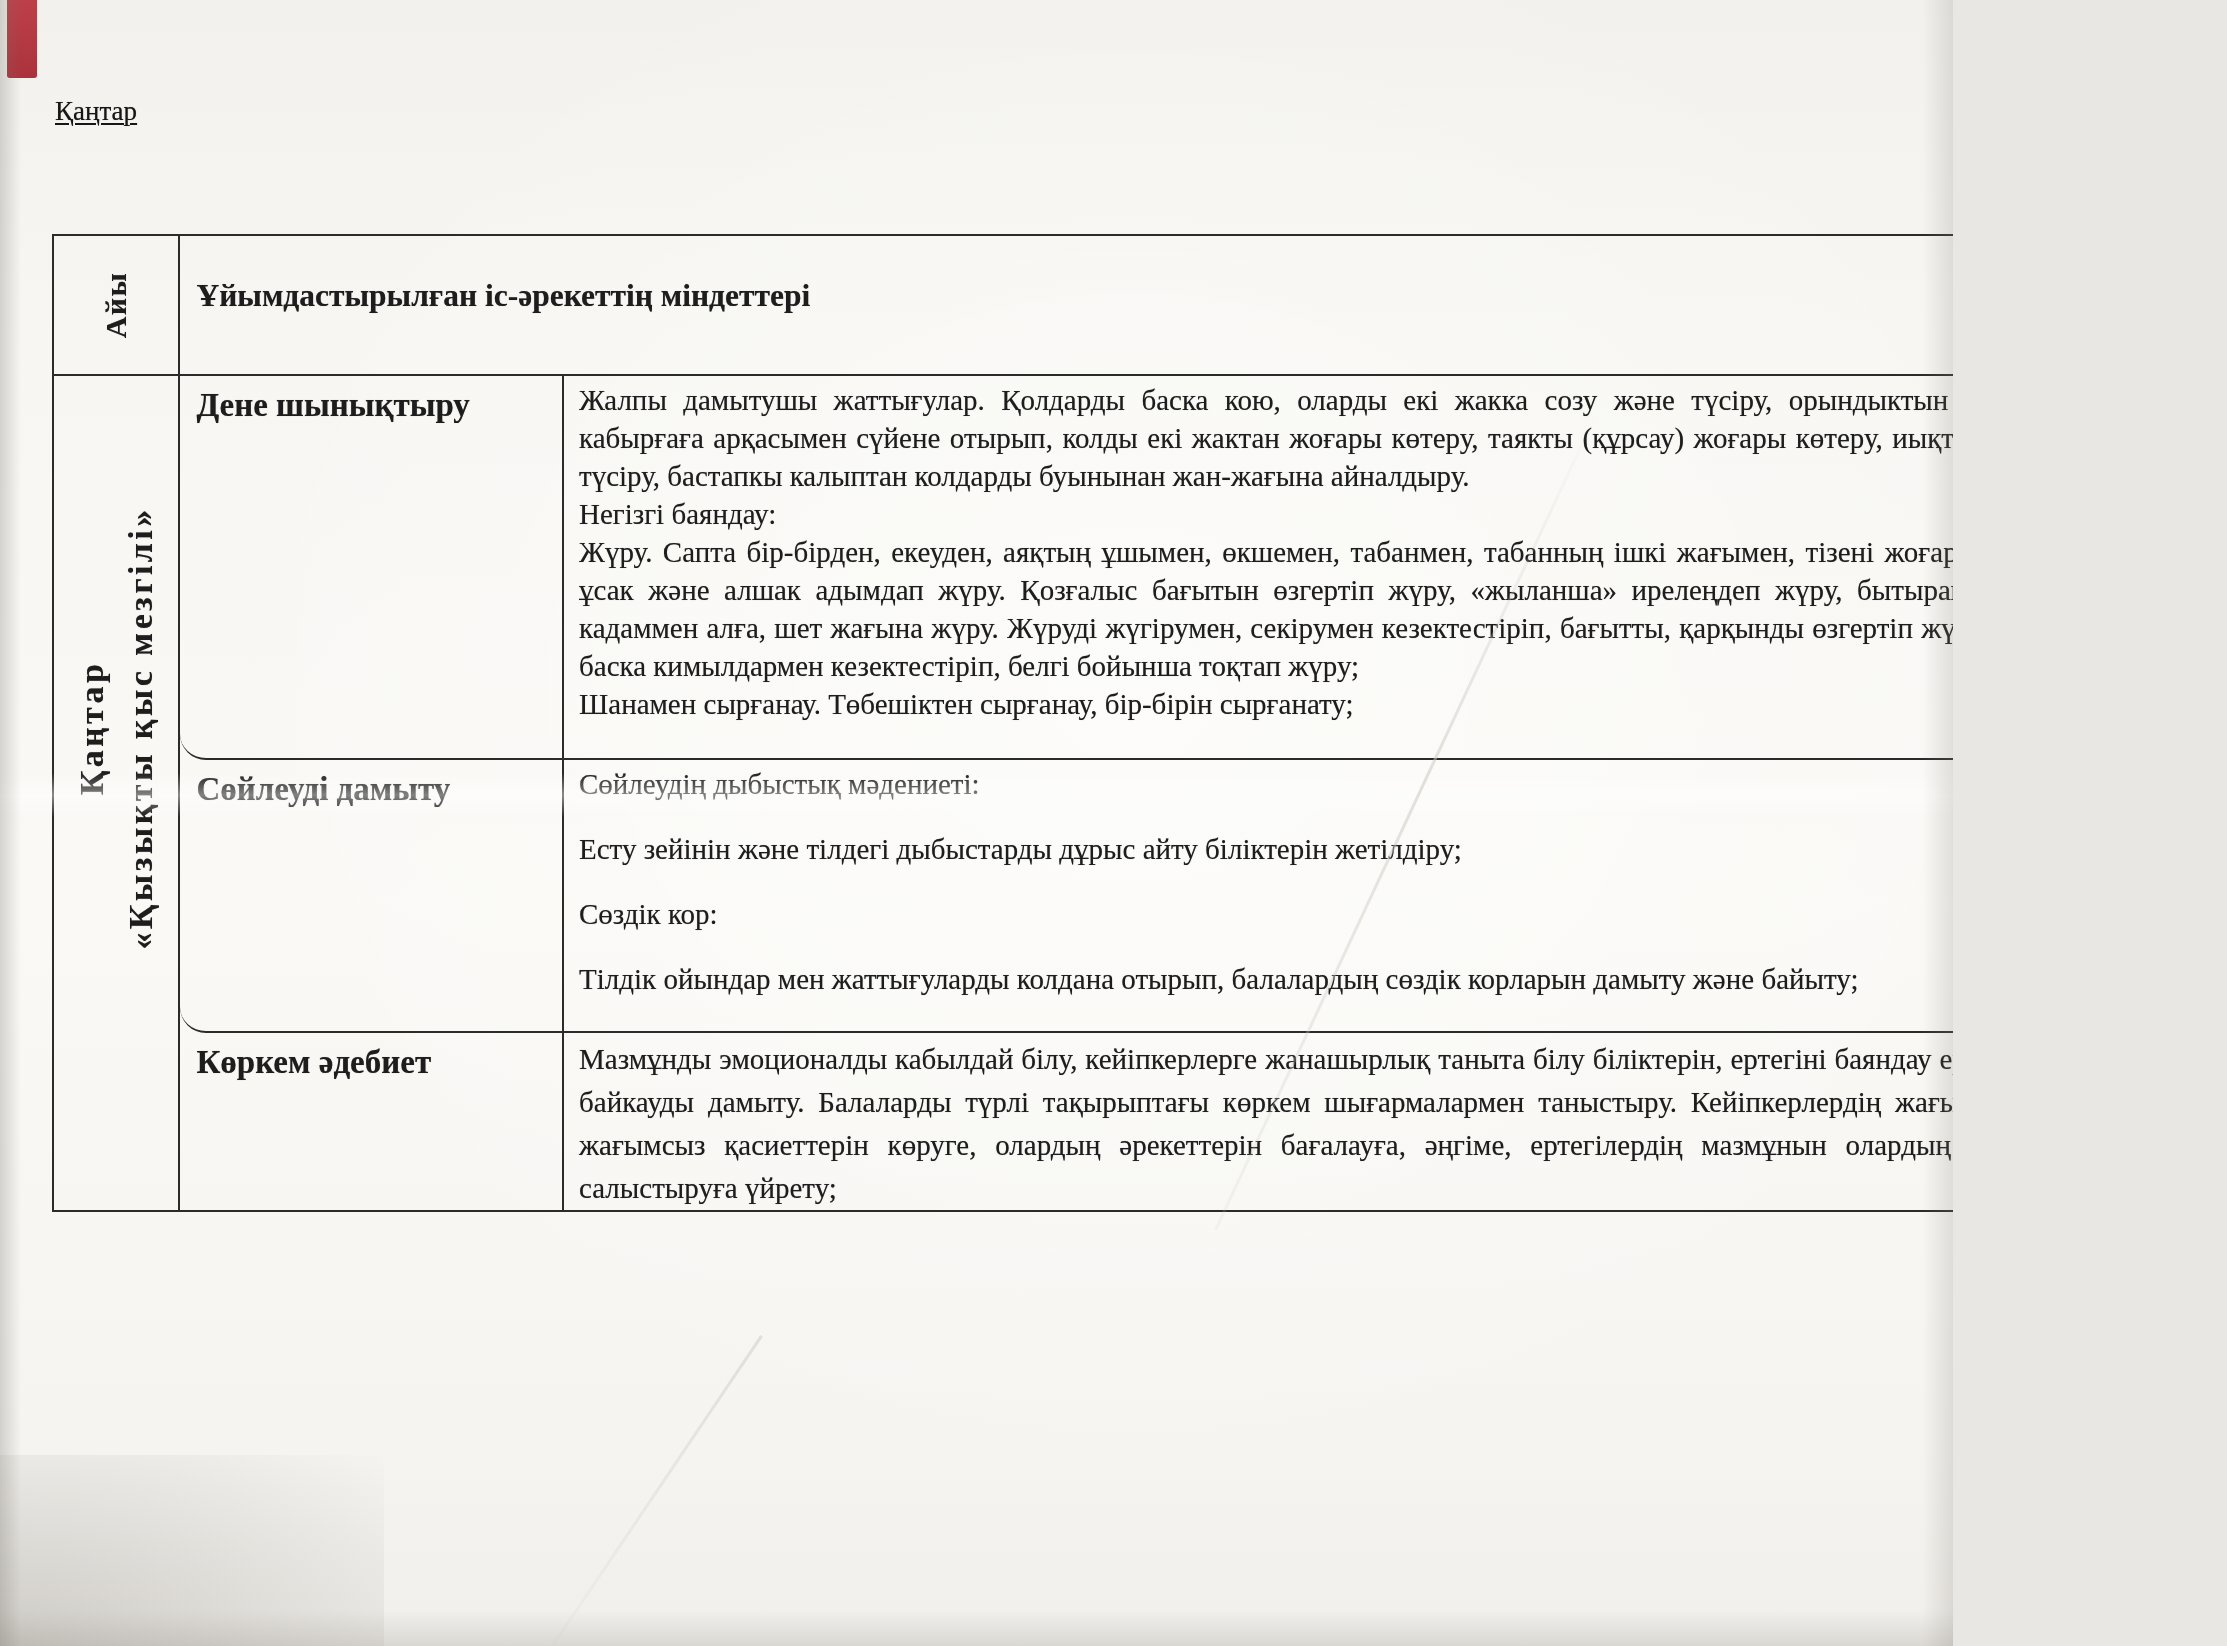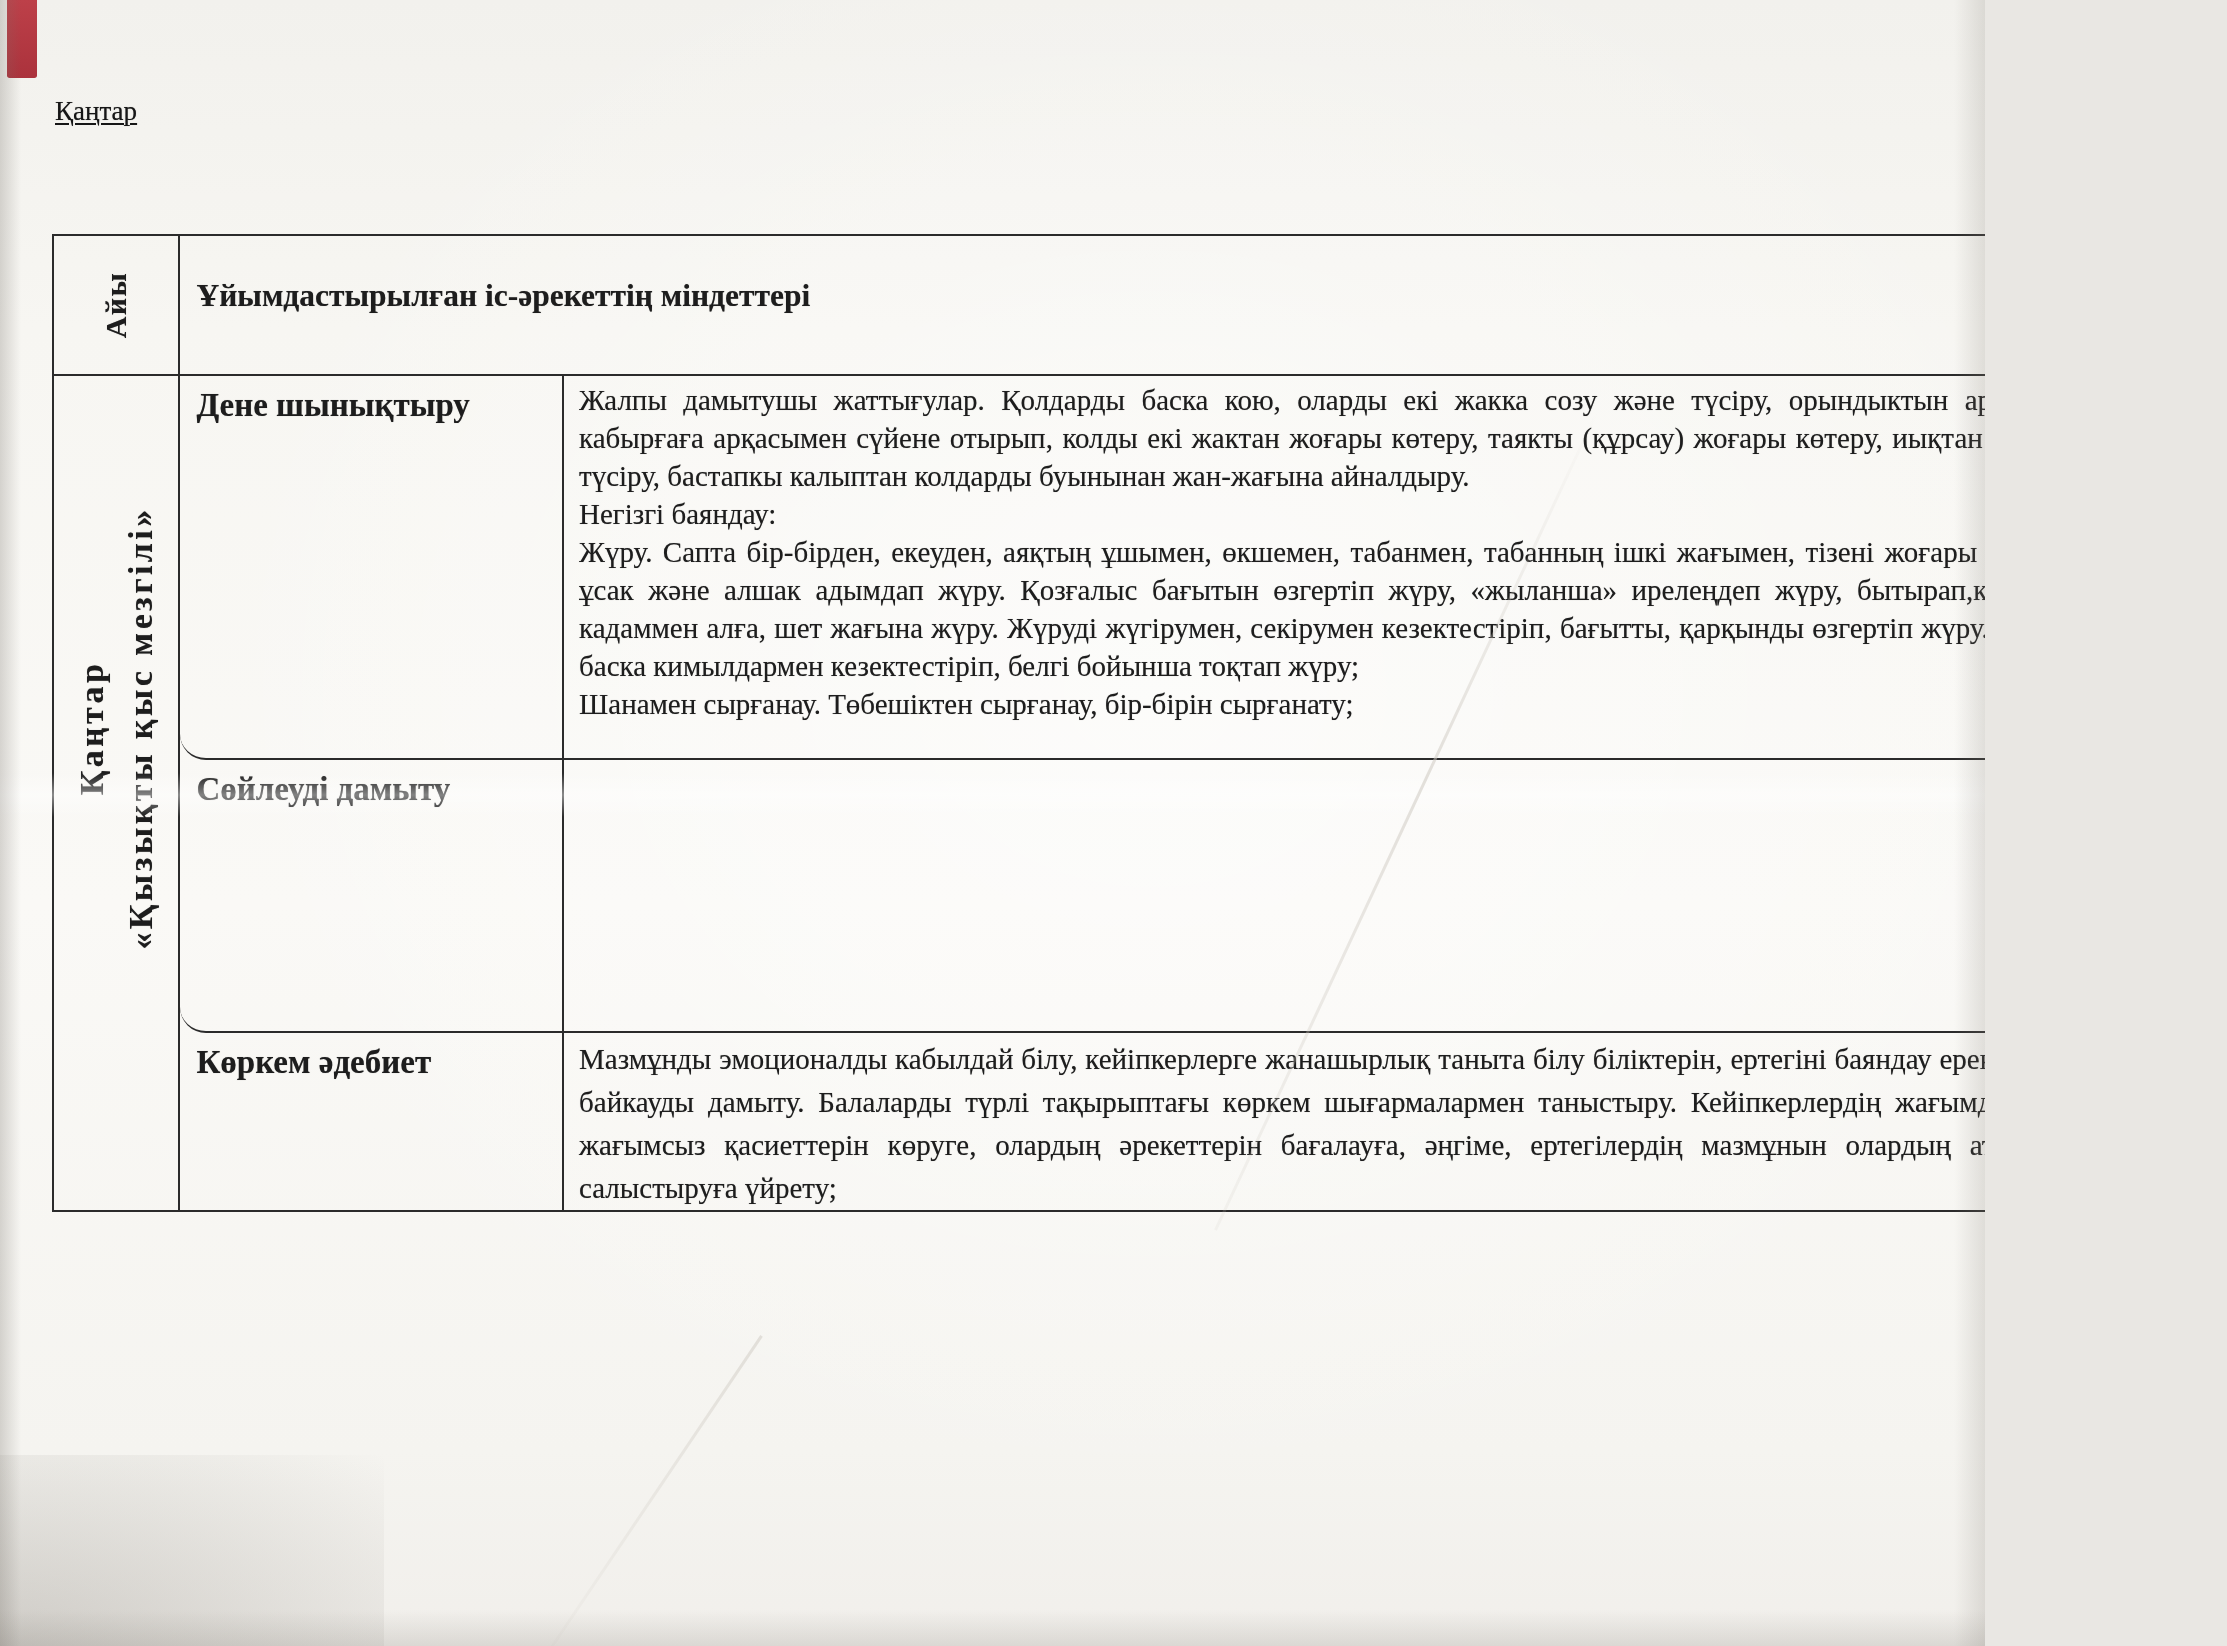--- a/index.html
+++ b/index.html
@@ -9,21 +9,20 @@
     font-family: "Liberation Serif", "DejaVu Serif", serif;
   }
   .photo {
     position: relative;
     width: 1953px; height: 1647px;
     overflow: hidden;
     color: #1d1d1d;
     background:
       radial-gradient(ellipse at 58% 42%, rgba(255,255,255,0.55) 0%, rgba(255,255,255,0) 60%),
       linear-gradient(180deg, #f2f1ed 0%, #f7f6f2 20%, #faf9f6 55%, #f5f4f0 88%, #f1efeb 100%);
-    padding-left: 32px;
   }
   
   .edge-left   { position:absolute; left:0; top:0; width:20.5px; height:100%;
                  background:linear-gradient(90deg, rgba(120,115,108,0.28), rgba(120,115,108,0)); }
   .edge-right  { position:absolute; right:0; top:0; width:31.5px; height:100%;
                  background:linear-gradient(270deg, rgba(135,130,122,0.22), rgba(135,130,122,0)); }
   .edge-bottom { position:absolute; left:0; bottom:0; width:100%; height:37px;
                  background:linear-gradient(0deg, rgba(125,120,112,0.20), rgba(125,120,112,0)); }
   .shadow-bl   { position:absolute; left:0; bottom:0; width:384px; height:192px;
                  background:radial-gradient(ellipse at 0% 100%, rgba(125,120,112,0.30), rgba(125,120,112,0)); }
@@ -121,20 +120,26 @@
           <div class="cell cell-obj">
             <p class="just">Жалпы дамытушы жаттығулар. Қолдарды баска кою, оларды екі жакка созу және түсіру, орындыктын арқасына, кабырғаға арқасымен сүйене отырып, колды екі жактан жоғары көтеру, таякты (құрсау) жоғары көтеру, иықтан асырып түсіру, бастапкы калыптан колдарды буынынан жан-жағына айналдыру.</p>
             <p>Негізгі баяндау:</p>
             <p class="just">Жүру. Сапта бір-бірден, екеуден, аяқтың ұшымен, өкшемен, табанмен, табанның ішкі жағымен, тізені жоғары көтеріп, ұсак және алшак адымдап жүру. Қозғалыс бағытын өзгертіп жүру, «жыланша» ирелеңдеп жүру, бытырап,косымша кадаммен алға, шет жағына жүру. Жүруді жүгірумен, секірумен кезектестіріп, бағытты, қарқынды өзгертіп жүру. Жүруді баска кимылдармен кезектестіріп, белгі бойынша тоқтап жүру;</p>
             <p>Шанамен сырғанау. Төбешіктен сырғанау, бір-бірін сырғанату;</p>
           </div>
         </div>
 
         <div class="b-row row-2">
           <div class="cell cell-act">Сөйлеуді дамыту</div>
+          <div class="cell cell-obj">
+            <p>Сөйлеудің дыбыстық мәдениеті:</p>
+            <p>Есту зейінін және тілдегі дыбыстарды дұрыс айту біліктерін жетілдіру;</p>
+            <p>Сөздік кор:</p>
+            <p>Тілдік ойындар мен жаттығуларды колдана отырып, балалардың сөздік корларын дамыту және байыту;</p>
+          </div>
         </div>
 
         <div class="b-row row-3">
           <div class="cell cell-act">Көркем әдебиет</div>
           <div class="cell cell-obj">
             <p class="just">Мазмұнды эмоционалды кабылдай білу, кейіпкерлерге жанашырлық таныта білу біліктерін, ертегіні баяндау ерекшелігін байкауды дамыту. Балаларды түрлі тақырыптағы көркем шығармалармен таныстыру. Кейіпкерлердің жағымды және жағымсыз қасиеттерін көруге, олардың әрекеттерін бағалауға, әңгіме, ертегілердің мазмұнын олардың атауымен салыстыруға үйрету;</p>
           </div>
         </div>
 
       </div>

